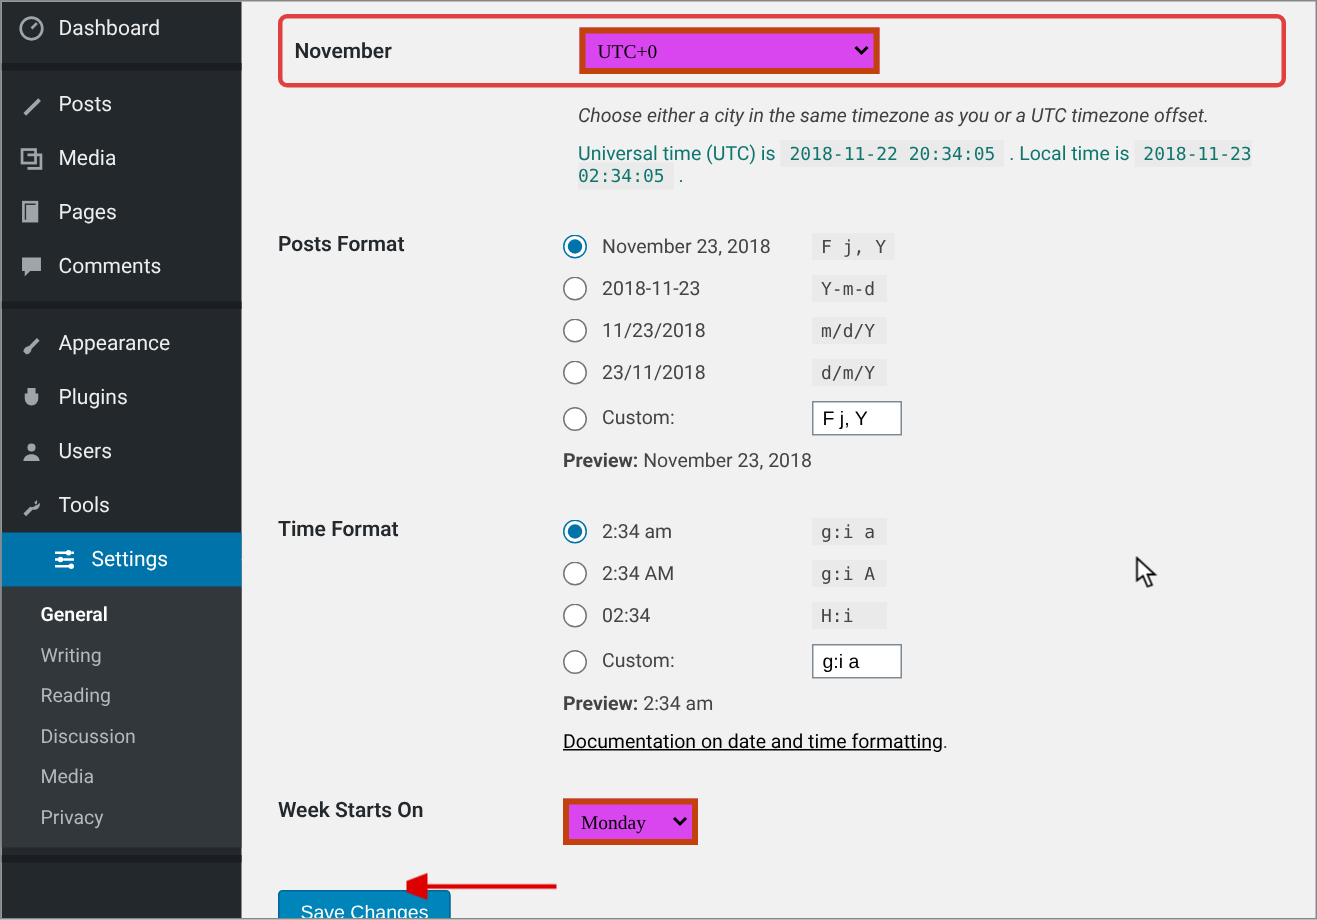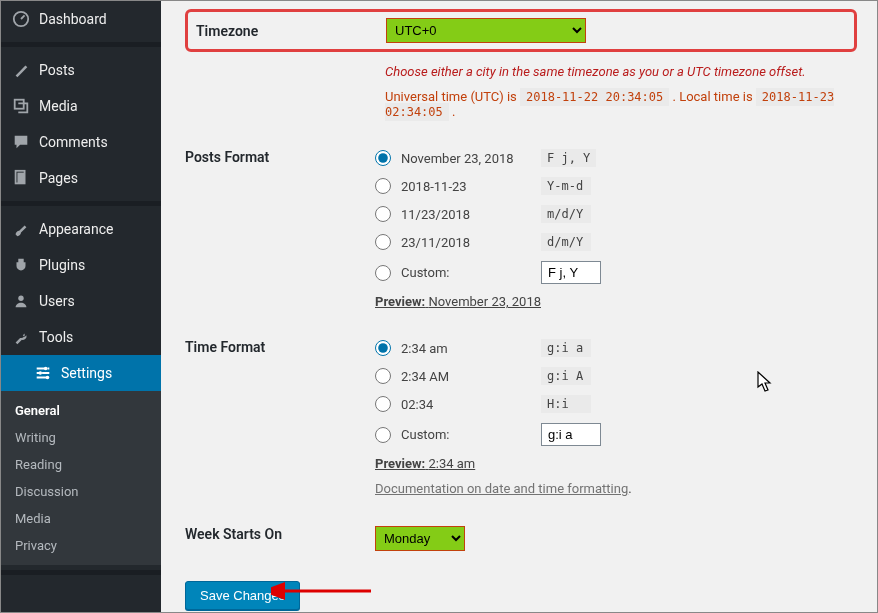--- a/index.html
+++ b/index.html
@@ -5,40 +5,40 @@
   * { box-sizing: border-box; margin: 0; padding: 0; }
   body { font-family: -apple-system, BlinkMacSystemFont, "Segoe UI", Roboto, sans-serif; font-size: 13px; color: #444; background: #f1f1f1; width: 878px; height: 613px; overflow: hidden; position: relative; border:1px solid #888;}
   .wrap { display: flex; height: 100%; }
   .sidebar { width: 160px; background: #23282d; color: #eee; font-size: 14px; }
   .sidebar .item { display: flex; align-items: center; padding: 8px 10px; color: #eee; cursor: pointer; gap: 8px; position: relative; }
   .sidebar .item.active { background: #0073aa; color: #fff; padding-left: 32px; }
   .sidebar .item.active::after { content:""; position:absolute; right:-8px; top:50%; transform:translateY(-50%); border:8px solid transparent; border-right-color:#f1f1f1;}
   .sidebar .sep { height: 5px; background: #1a1e23; margin: 5px 0; }
   .sidebar .ico { width: 20px; height: 20px; display:inline-flex; align-items:center; justify-content:center; color:#a0a5aa; font-size:15px;}
   .sidebar .item.active .ico { color:#fff; }
-  .submenu { background: #32373c; padding: 6px 0; }
+  .submenu { background: #32373c; padding: 6px 12px; }
   .submenu .sub { padding: 6px 14px; color: #b4b9be; cursor: pointer; font-size:13px;}
   .submenu .sub.current { color: #fff; font-weight: 600; }
   .main { flex: 1; padding: 8px 20px 20px 24px; overflow: auto; }
   .tz-row { display:flex; align-items:center; border:3px solid #e04040; border-radius:6px; padding:6px 8px; margin-bottom:12px; }
   .field-label { width: 190px; font-weight: 600; color:#23282d; font-size:14px;}
-  select { background:#84cc16; border:1px solid #c2410c; padding:3px 4px; font-size:13px; min-width:200px;}
-  .desc { color:#b91c1c; font-style: italic; margin-left:200px; margin-top:2px; margin-bottom:10px; font-size:13px;}
-  .timeinfo { margin-left:200px; color:#c2410c; font-size:13px; margin-bottom:30px;}
+  select { background:#d946ef; border:4px solid #c2410c; padding:3px 4px; font-size:13px; min-width:200px;font-family:Liberation Serif, serif;}
+  .desc { color:#404040; font-style: italic; margin-left:200px; margin-top:2px; margin-bottom:10px; font-size:13px;}
+  .timeinfo { margin-left:200px; color:#0f766e; font-size:13px; margin-bottom:30px;}
   code { background:#eaeaea; padding:2px 6px; font-family: Consolas, Monaco, monospace; font-size:12px;}
   .row { display:flex; align-items:flex-start; margin-bottom:30px;}
   .opts { flex:1; }
   .opt { display:flex; align-items:center; gap:10px; margin-bottom:10px;}
   .opt input[type=radio]{ width:16px; height:16px; accent-color:#0073aa;}
   .opt .ex { min-width:130px; }
   .opt code { min-width:50px; display:inline-block;}
   .opt input[type=text]{ border:1px solid #7e8993; padding:3px 6px; width:60px; font-size:13px;}
-  .preview { margin-top:4px;text-decoration:underline; }
+  .preview { margin-top:4px; }
   .preview b { font-weight:700; }
-  a.doc { color:#737373; text-decoration: underline; display:inline-block; margin-top:10px;}
+  a.doc { color:#000000; text-decoration: underline; display:inline-block; margin-top:10px;}
   .savebtn { background:#0085ba; border:1px solid #006799; color:#fff; padding:6px 14px; font-size:13px; cursor:pointer; border-radius:3px; box-shadow: 0 1px 0 #006799;}
   .arrow { position:absolute; left:270px; top:580px; pointer-events:none;}
   .cursor { position:absolute; left:756px; top:370px; font-size:18px; pointer-events:none;}
   svg { display:block; }
 </style>
 </head>
 <body>
 
 <div class="wrap">
   <div class="sidebar">
@@ -65,33 +65,33 @@
           <svg width="18" height="18" viewBox="0 0 20 20" fill="currentColor">
             <rect x="3" y="3" width="10" height="10" fill="none" stroke="currentColor" stroke-width="2"></rect>
             <path d="M7 7 L17 7 L17 17 L7 17" fill="none" stroke="currentColor" stroke-width="2"></path>
           </svg>
         </span>
       <span>Media</span>
     </div>
     <div class="item">
       <span class="ico">
           <svg width="18" height="18" viewBox="0 0 20 20" fill="currentColor">
-            <path d="M3 3 h14 v10 h-8 l-4 4 v-4 h-2 z"></path>
-          </svg>
-        </span>
-      <span>Comments</span>
-    </div>
-    <div class="item">
-      <span class="ico">
-          <svg width="18" height="18" viewBox="0 0 20 20" fill="currentColor">
             <rect x="4" y="2" width="10" height="14" fill="none" stroke="currentColor" stroke-width="2"></rect>
             <rect x="6" y="4" width="8" height="12" fill="currentColor"></rect>
           </svg>
         </span>
       <span>Pages</span>
+    </div>
+    <div class="item">
+      <span class="ico">
+          <svg width="18" height="18" viewBox="0 0 20 20" fill="currentColor">
+            <path d="M3 3 h14 v10 h-8 l-4 4 v-4 h-2 z"></path>
+          </svg>
+        </span>
+      <span>Comments</span>
     </div>
     <div class="sep"></div>
     <div class="item">
       <span class="ico">
           <svg width="18" height="18" viewBox="0 0 20 20" fill="currentColor">
             <path d="M4 16 c0-2 2-4 4-4 l6-6 2 2 -6 6 c0 2-2 4-4 4z"></path>
           </svg>
         </span>
       <span>Appearance</span>
     </div>
@@ -142,21 +142,21 @@
     <div class="sep"></div>
     <div class="item">
       
       
     </div>
 
   </div>
 
   <div class="main">
     <div class="tz-row">
-      <div class="field-label">Timezone</div>
+      <div class="field-label">November</div>
       <select>
         <option>UTC+0</option>
       </select>
     </div>
     <div class="desc">Choose either a city in the same timezone as you or a UTC timezone offset.</div>
     <div class="timeinfo">
       <span>Universal time (UTC) is </span>
       <code>2018-11-22 20:34:05</code>
       <span>. Local time is </span>
       <code>2018-11-23 02:34:05</code>

